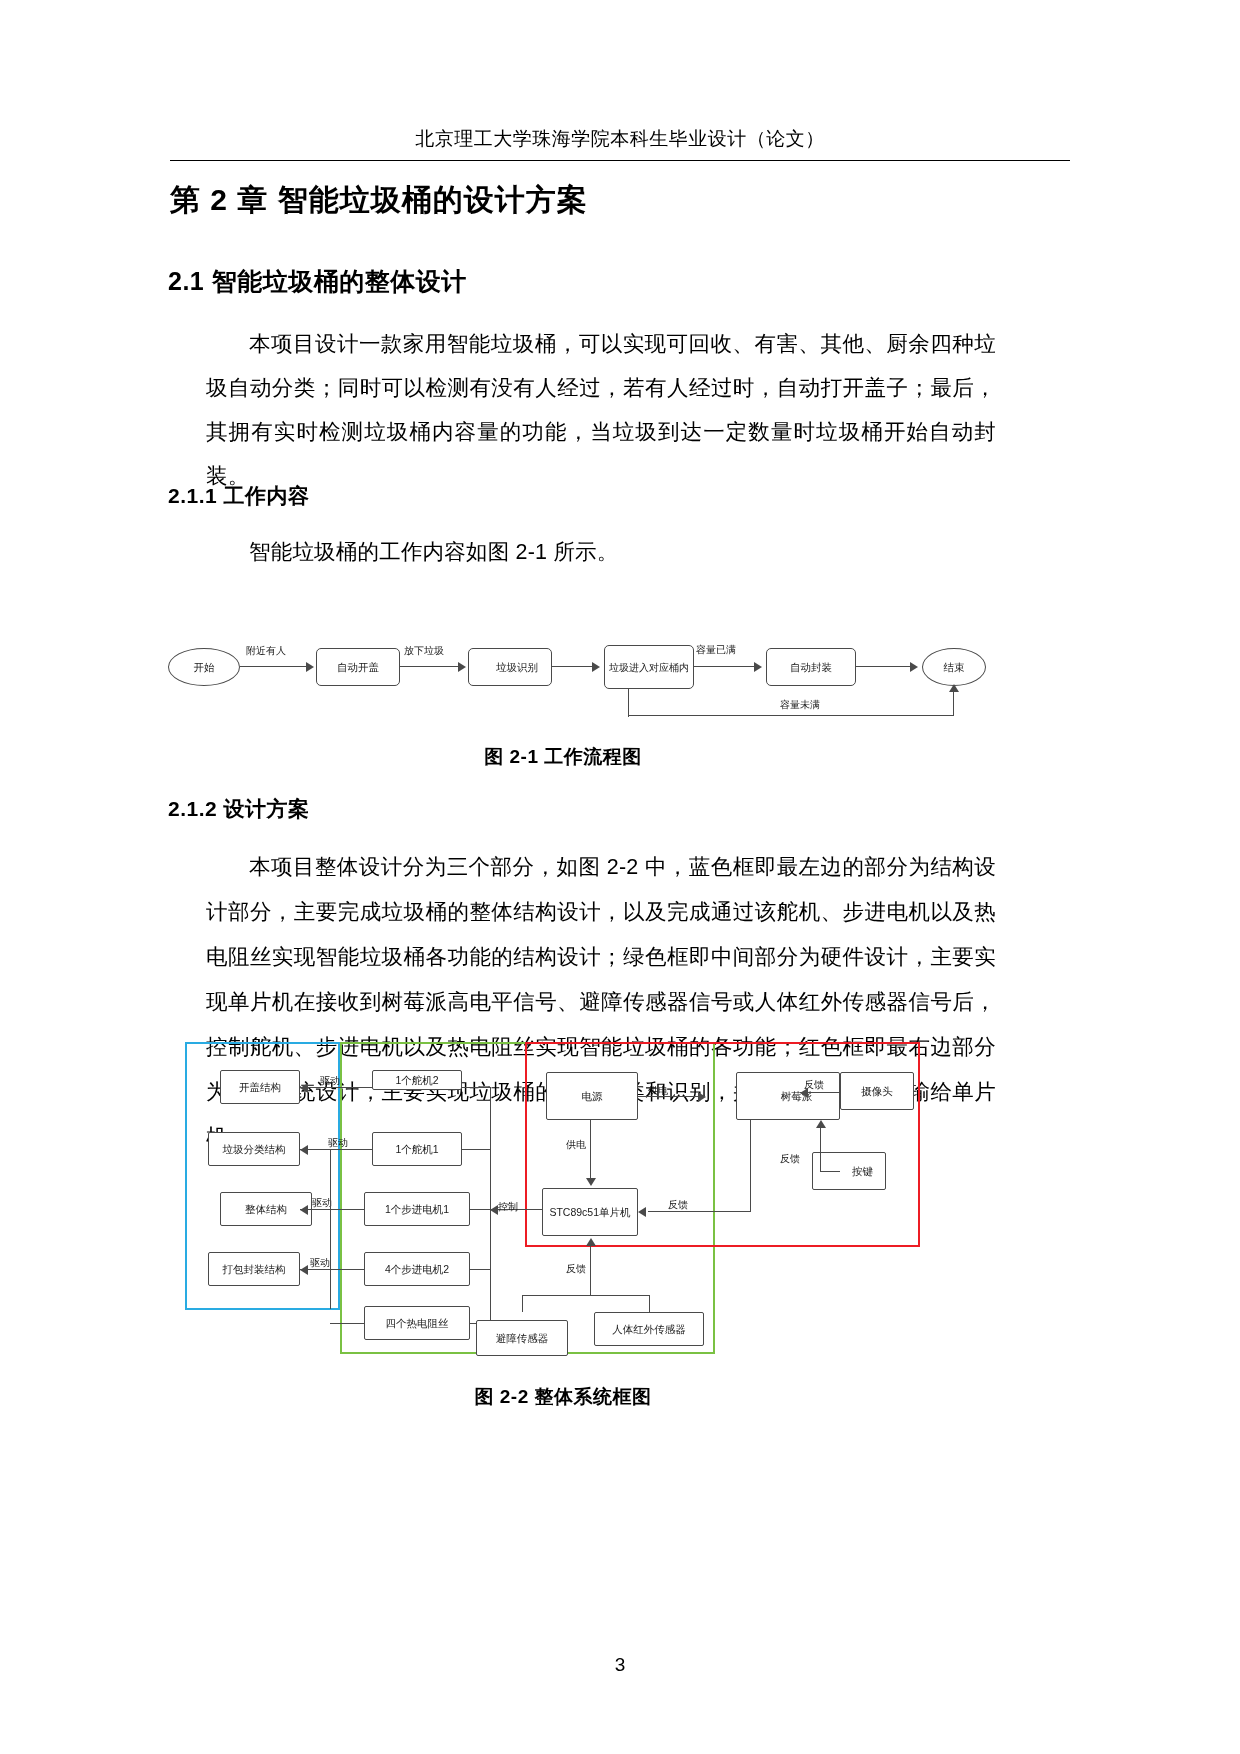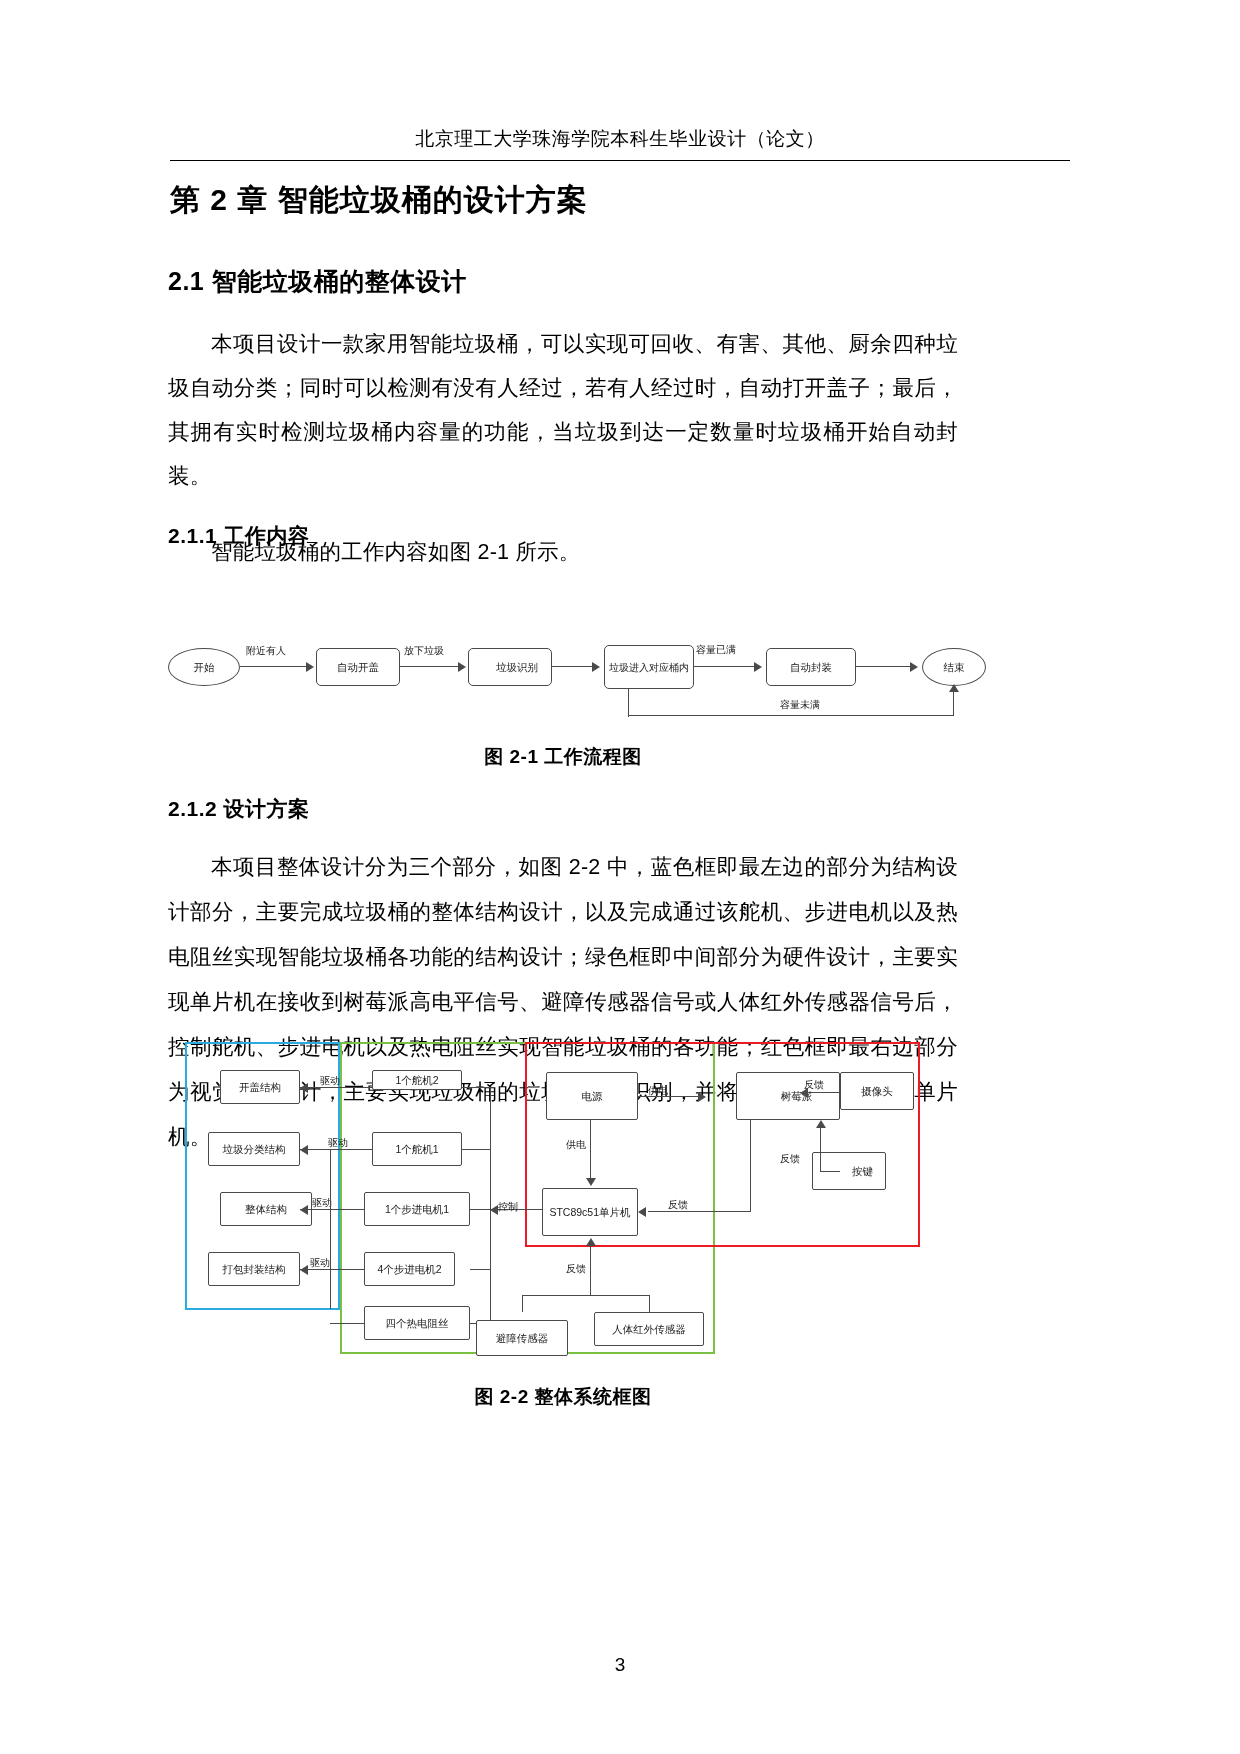--- a/index.html
+++ b/index.html
@@ -46,21 +46,21 @@
 
   
   .para {
     position:absolute; left:168px; width:790px;
     font-size:21.5px;
     line-height:44px;
     text-align:justify;
     text-justify:inter-ideograph;
     letter-spacing:0.2px;
   }
-  .para.indent { text-indent:2em; }
+  .para.indent { text-indent:2em;margin-left:38px; }
 
   .caption {
     position:absolute; left:168px; width:790px;
     text-align:center;
     font-size:19px; font-weight:bold;
     letter-spacing:0.5px;
   }
 
   .page-number {
     position:absolute; bottom:78px; left:0; width:1240px;
@@ -109,21 +109,21 @@
 <div class="page">
 
   <div class="running-head">北京理工大学珠海学院本科生毕业设计（论文）</div>
   <div class="head-rule"></div>
 
   <div class="chapter-title">第 2 章  智能垃圾桶的设计方案</div>
 
   <div class="h2" style="top:265px;">2.1  智能垃圾桶的整体设计</div>
   <div class="para indent" style="top:322px;">本项目设计一款家用智能垃圾桶，可以实现可回收、有害、其他、厨余四种垃圾自动分类；同时可以检测有没有人经过，若有人经过时，自动打开盖子；最后，其拥有实时检测垃圾桶内容量的功能，当垃圾到达一定数量时垃圾桶开始自动封装。</div>
 
-  <div class="h3" style="top:482px;margin-top:40px;">2.1.1  工作内容</div>
+  <div class="h3" style="top:482px;">2.1.1  工作内容</div>
   <div class="para indent" style="top:530px;">智能垃圾桶的工作内容如图 2-1 所示。</div>
 
   <div class="fig fig1">
 
     <div class="node ellipse" style="left:0px; top:8px; width:72px; height:38px;">开始</div>
 
     <div class="ln h" style="left:72px; top:26px; width:68px;"></div>
     <div class="arrow right" style="left:138px; top:22px;"></div>
     <div class="edge-label" style="left:78px; top:4px;">附近有人</div>
 
@@ -170,21 +170,21 @@
     <div class="group-box" style="left:345px; top:2px; width:395px; height:205px; border:2.2px solid #ED1C24;"></div>
 
     <div class="node sharp" style="left:40px; top:30px; width:80px; height:34px;">开盖结构</div>
     <div class="node sharp" style="left:28px; top:92px; width:92px; height:34px;text-align:center;">垃圾分类结构</div>
     <div class="node sharp" style="left:40px; top:152px; width:92px; height:34px;">整体结构</div>
     <div class="node sharp" style="left:28px; top:212px; width:92px; height:34px;">打包封装结构</div>
 
     <div class="node sharp" style="left:192px; top:30px; width:90px; height:20px;">1个舵机2</div>
     <div class="node sharp" style="left:192px; top:92px; width:90px; height:34px;">1个舵机1</div>
     <div class="node sharp" style="left:184px; top:152px; width:106px; height:34px;">1个步进电机1</div>
-    <div class="node sharp" style="left:184px; top:212px; width:91px; height:34px;">4个步进电机2</div>
+    <div class="node sharp" style="left:184px; top:212px; width:106px; height:34px;">4个步进电机2</div>
     <div class="node sharp" style="left:184px; top:266px; width:106px; height:34px;">四个热电阻丝</div>
 
     <div class="ln h" style="left:120px; top:47px; width:72px;"></div>
     <div class="arrow left" style="left:120px; top:43px;"></div>
     <div class="edge-label" style="left:140px; top:34px;">驱动</div>
 
     <div class="ln h" style="left:120px; top:109px; width:72px;"></div>
     <div class="arrow left" style="left:120px; top:105px;"></div>
     <div class="edge-label" style="left:148px; top:96px;">驱动</div>
 

